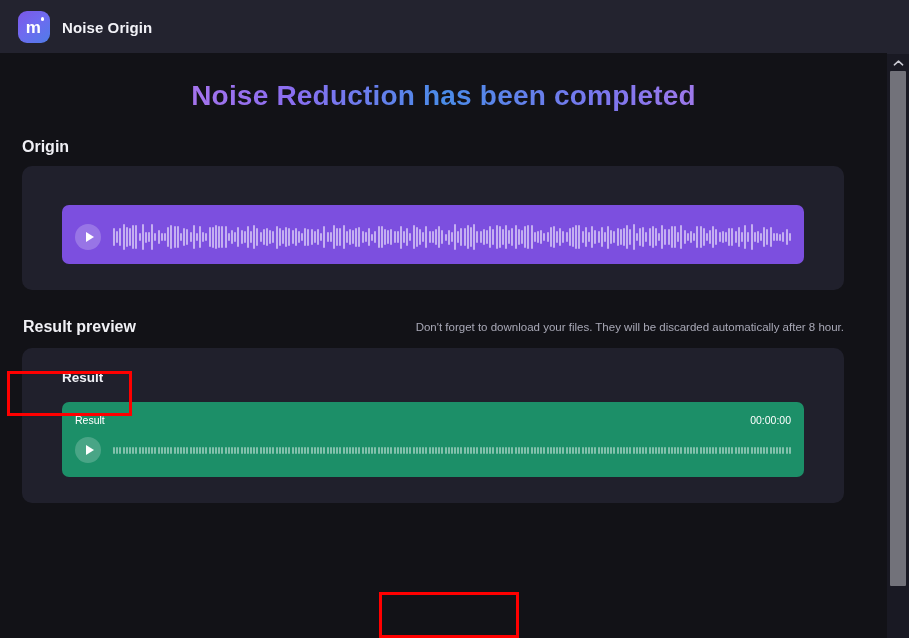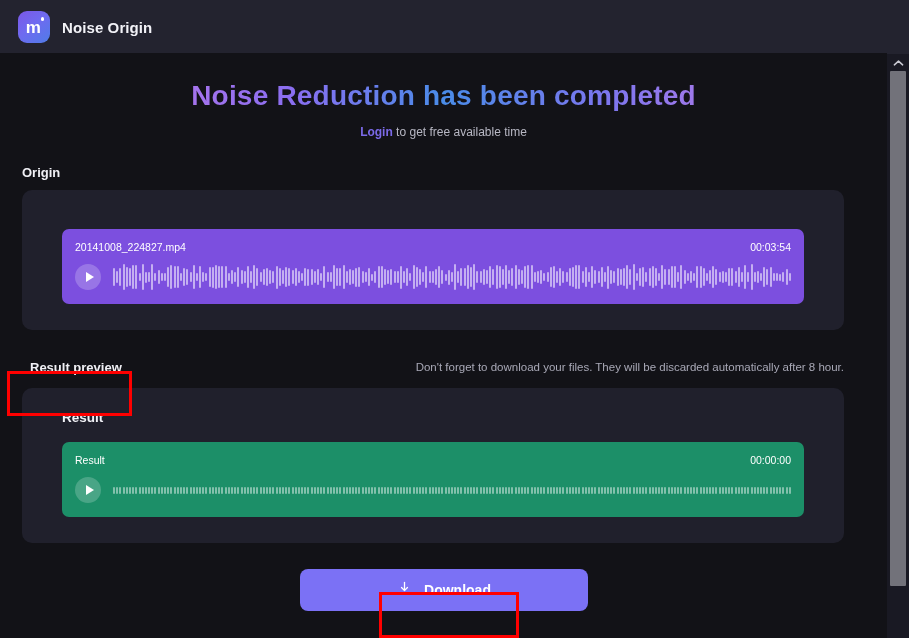--- a/index.html
+++ b/index.html
@@ -128,21 +128,21 @@
   }
   .subline a {
     color: #7b6ae8;
     text-decoration: none;
     font-weight: bold;
     cursor: pointer;
   }
 
   
   .section-label {
-    font-size: 13px;
+    font-size: 16px;
     font-weight: bold;
     color: #f0f0f5;
     margin: 26px 0 0 22px;
   }
 
   
   .card {
     margin: 10px 43px 0 22px;
     background: #20202c;
     border-radius: 10px;
@@ -360,33 +360,26 @@
     </div>
     <div class="brand-title">Noise Origin</div>
   </div>
 
 </div>
 
 <div class="scroll-area">
 
   <div class="headline">Noise Reduction has been completed</div>
 
-  <div class="subline">
-    <a>Login</a><span> to get free available time</span>
-  </div>
 
   <div class="section-label">Origin</div>
 
   <div class="card">
 
     <div class="track purple">
-      <div class="track-top">
-        <span class="track-name">20141008_224827.mp4</span>
-        <span class="track-time">00:03:54</span>
-      </div>
       <div class="track-body">
         <div class="play-btn">
           <div class="play-tri"></div>
         </div>
         <div class="wave" id="wave-origin">
             <span style="height: 18.3px;"></span>
             <span style="height: 12.7px;"></span>
             <span style="height: 17.3px;"></span>
             <span style="height: 25.8px;"></span>
             <span style="height: 19.8px;"></span>
@@ -597,21 +590,21 @@
             <span style="height: 7px;"></span>
             <span style="height: 9.3px;"></span>
             <span style="height: 16.4px;"></span>
             <span style="height: 8.2px;"></span>
           </div>
       </div>
     </div>
   </div>
 
   <div class="preview-row">
-    <div class="section-label" style="margin:8px;">Result preview</div>
+    <div class="section-label" style="margin:1px;">Result preview</div>
     <div class="preview-note">Don't forget to download your files. They will be discarded automatically after 8 hour.</div>
   </div>
 
   <div class="card">
     <div class="card-head">
       <div class="card-title">Result</div>
     </div>
 
     <div class="track green">
       <div class="track-top">
@@ -834,32 +827,20 @@
             <span style="height: 7px;"></span>
             <span style="height: 7px;"></span>
             <span style="height: 7px;"></span>
             <span style="height: 7px;"></span>
             <span style="height: 7px;"></span>
           </div>
       </div>
     </div>
   </div>
 
-  <div class="download-row">
-    <button class="download-btn">
-      <span>
-        <svg width="17" height="17" viewBox="0 0 24 24" fill="none" stroke="currentColor" stroke-width="1.8" stroke-linecap="round" stroke-linejoin="round">
-          <path d="M12 3.5v11"></path>
-          <path d="M7.8 10.6 12 14.8l4.2-4.2"></path>
-          <path d="M5 19.5h14"></path>
-        </svg>
-      </span>
-      <span>Download</span>
-    </button>
-  </div>
 
 </div>
 
 <div class="annot-result-preview"></div>
 <div class="annot-download"></div>
 
 <div class="scrollbar">
   <div class="sb-arrow">
     <svg width="11" height="8" viewBox="0 0 12 8" fill="none" stroke="#c9c9d2" stroke-width="1.7" stroke-linecap="round" stroke-linejoin="round">
       <path d="M1.5 6 6 2l4.5 4"></path>

